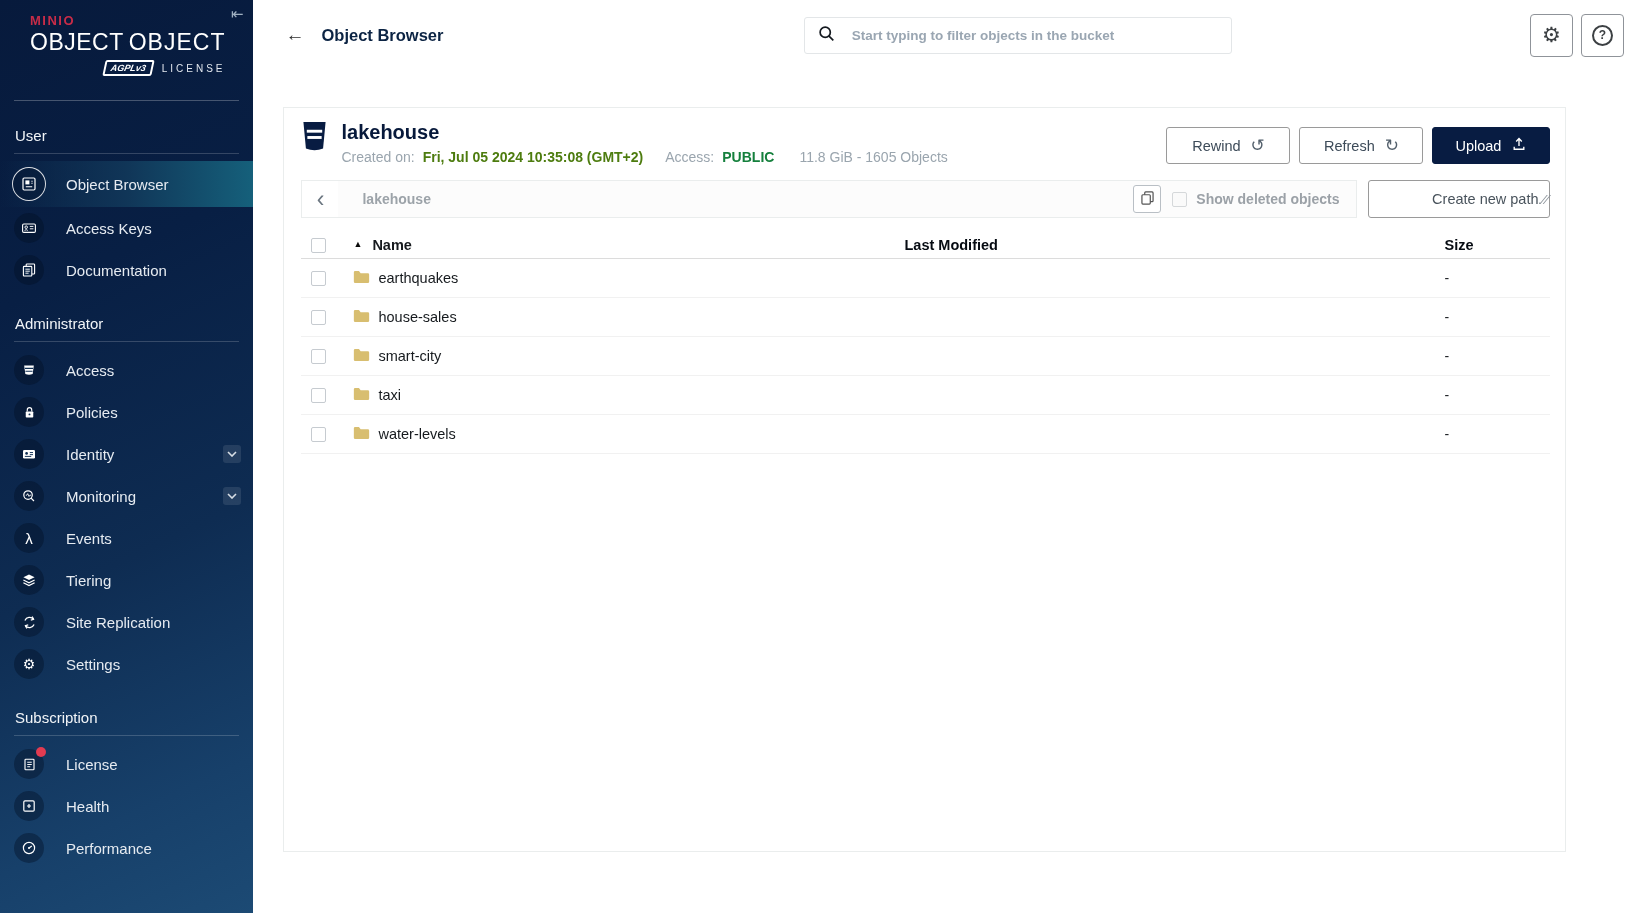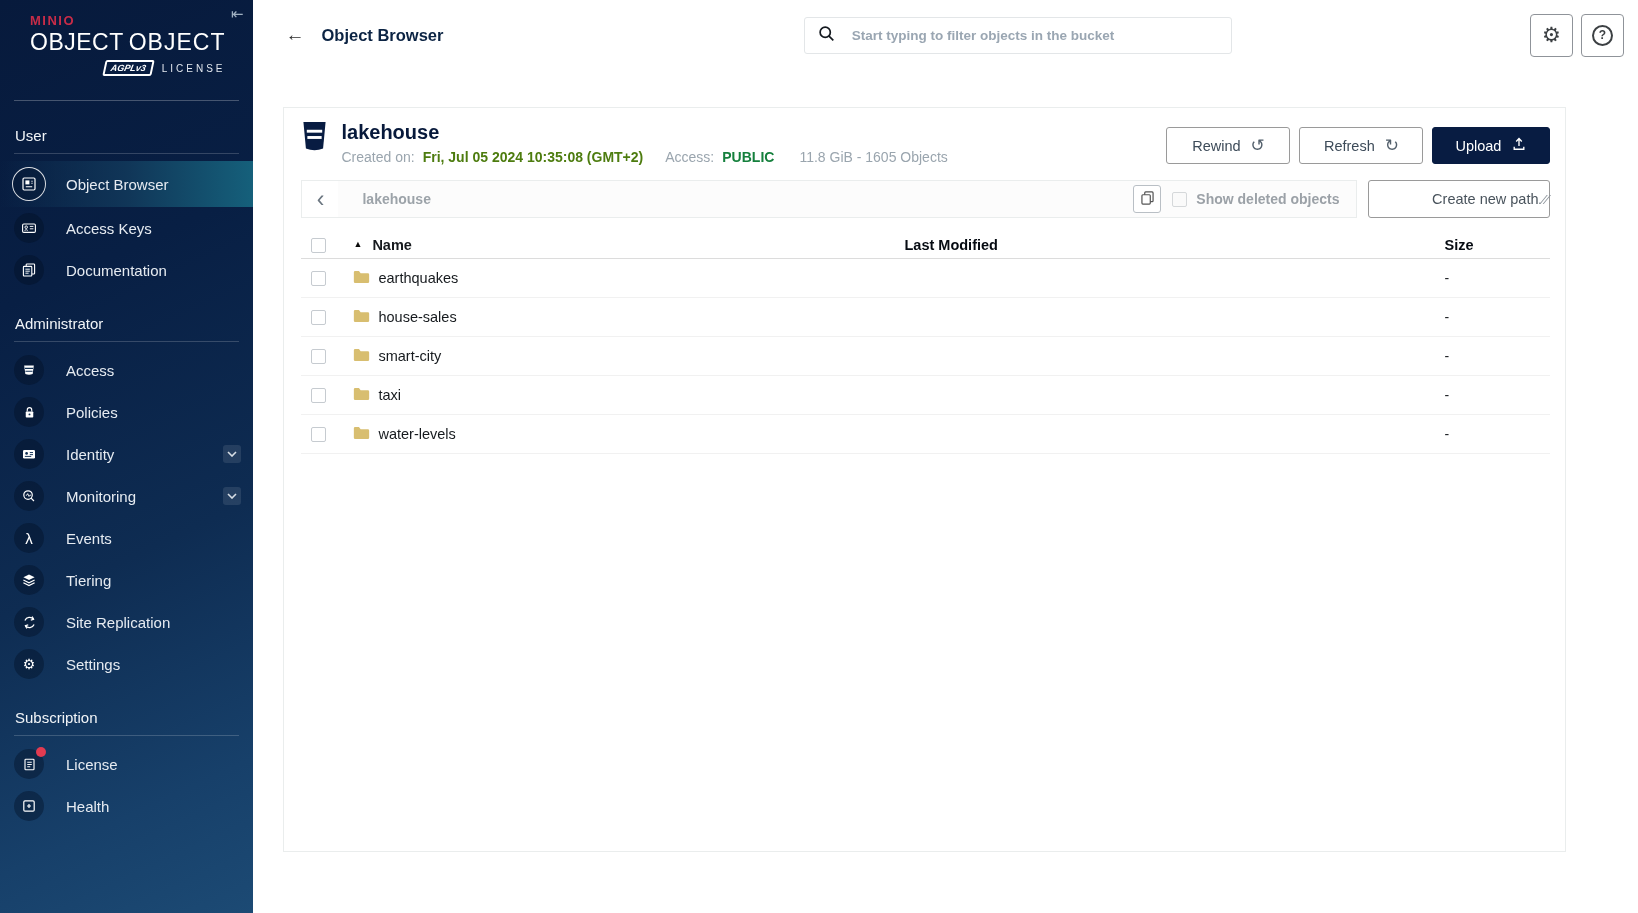--- a/index.html
+++ b/index.html
@@ -279,20 +279,30 @@
         <div class="item">
           <span class="icon-circle">
             <svg viewBox="0 0 20 20" width="16" height="16">
                 <rect x="3.5" y="3.5" width="13" height="13" rx="1.5" fill="none" stroke="#fff" stroke-width="1.5"></rect>
                 <path d="M10 7.5v5M7.5 10h5" stroke="#fff" stroke-width="1.5"></path>
               </svg>
           </span>
           <span class="label">Health</span>
         </div>
 
+        <div class="item">
+          <span class="icon-circle">
+            <svg viewBox="0 0 20 20" width="16" height="16">
+                <circle cx="10" cy="10" r="7" fill="none" stroke="#fff" stroke-width="1.5"></circle>
+                <path d="M10 10L13.5 7.5" stroke="#fff" stroke-width="1.5"></path>
+                <circle cx="10" cy="10" r="1.3" fill="#fff"></circle>
+              </svg>
+          </span>
+          <span class="label">Performance</span>
+        </div>
       </div>
 
     </nav>
   </aside>
 
   <div class="main">
 
     <header class="topbar">
       <div class="page-title">
         <span class="back">←</span>

